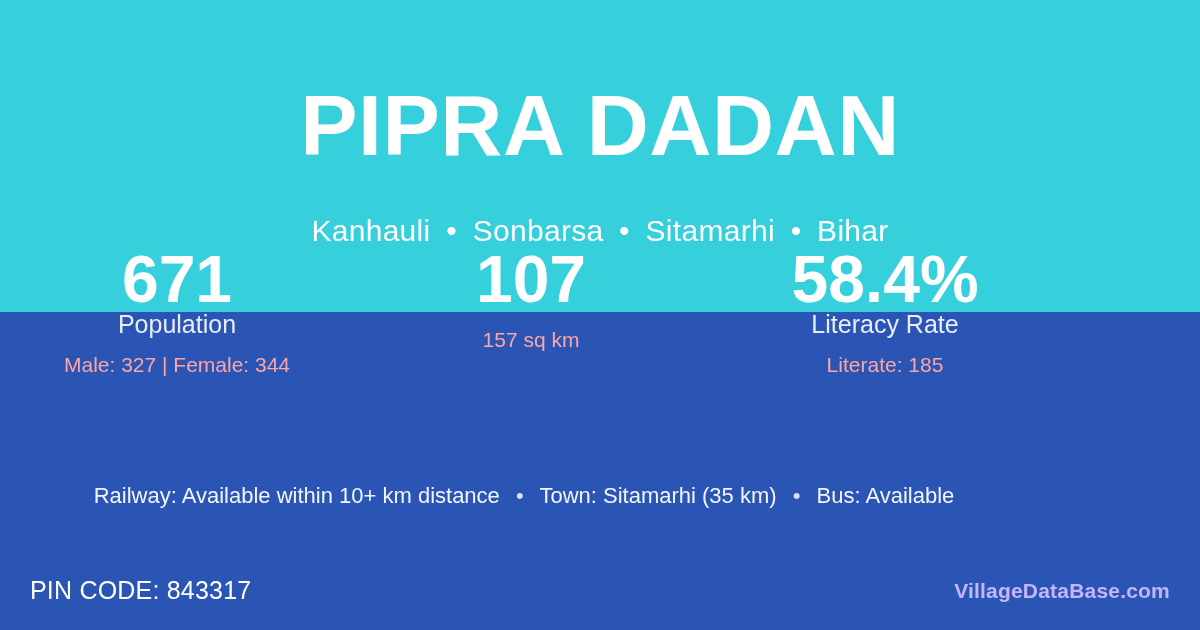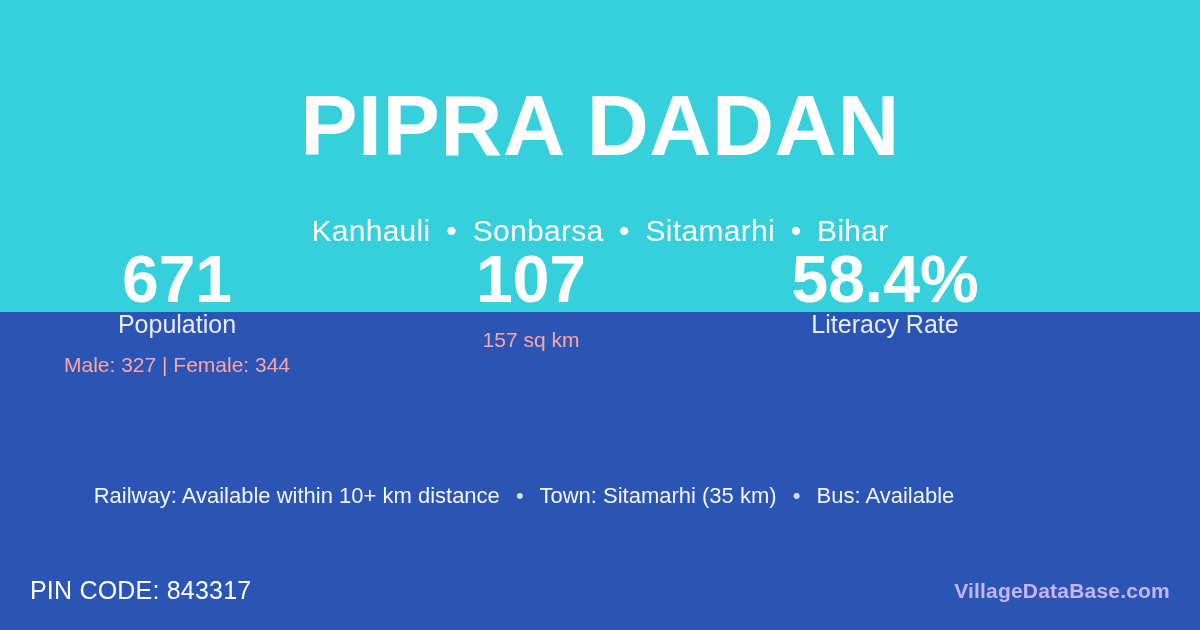--- a/index.html
+++ b/index.html
@@ -171,20 +171,21 @@
     </div>
 
     <div class="stat">
       <div class="stat-value">107</div>
       <div class="stat-sub">157 sq km</div>
     </div>
 
     <div class="stat">
       <div class="stat-value">58.4%</div>
       <div class="stat-label">Literacy Rate</div>
+      <div class="stat-sub">Literate: 185</div>
     </div>
 
   </div>
 
   <div class="infra">
     <span>Railway: Available within 10+ km distance</span>
     <span class="sep">•</span>
     <span>Town: Sitamarhi (35 km)</span>
     <span class="sep">•</span>
     <span>Bus: Available</span>

